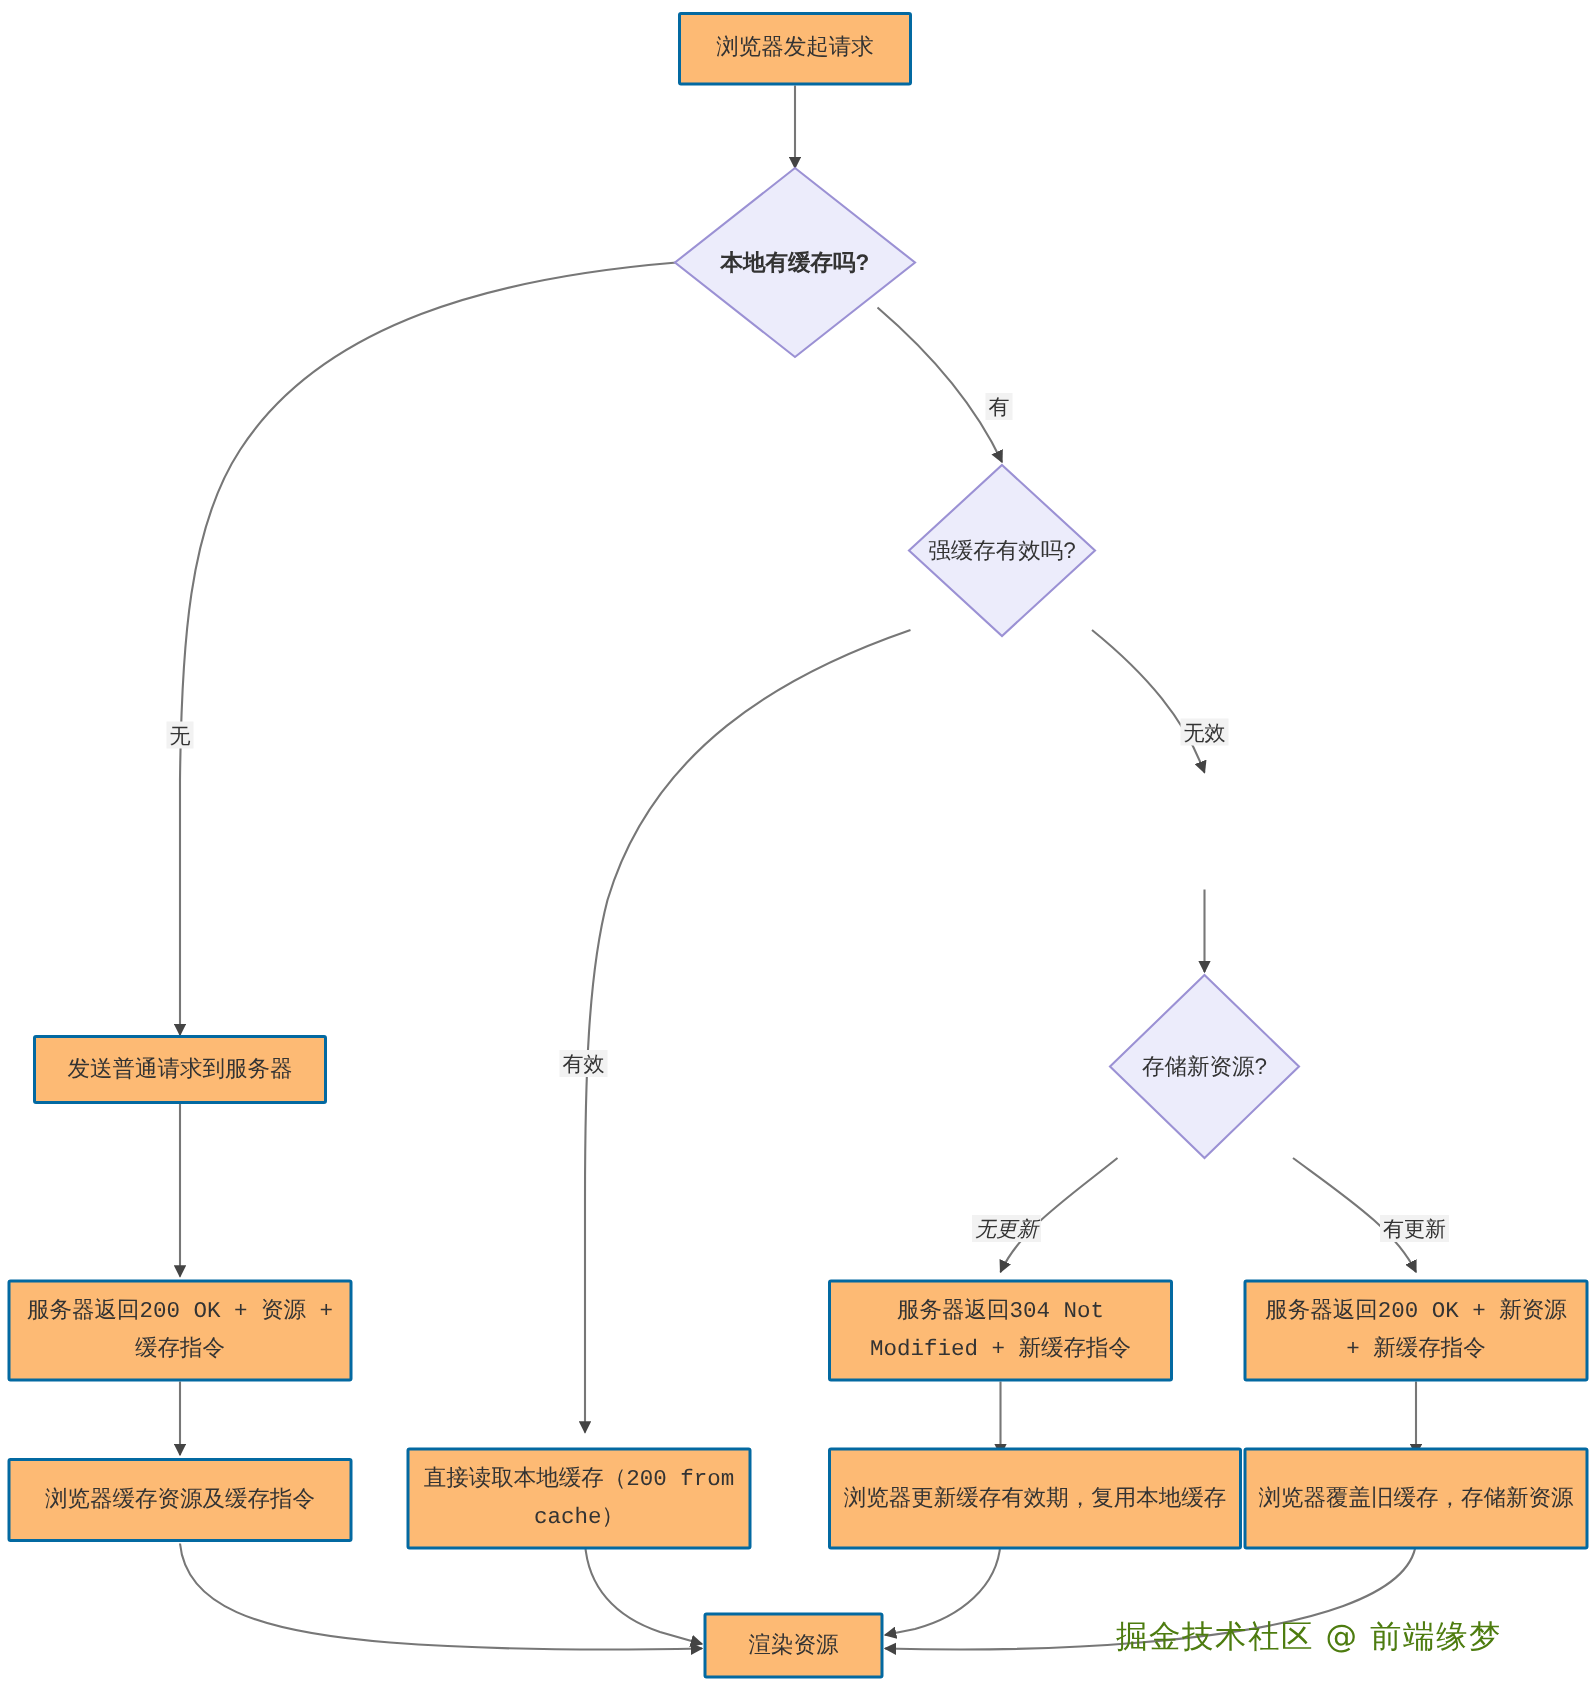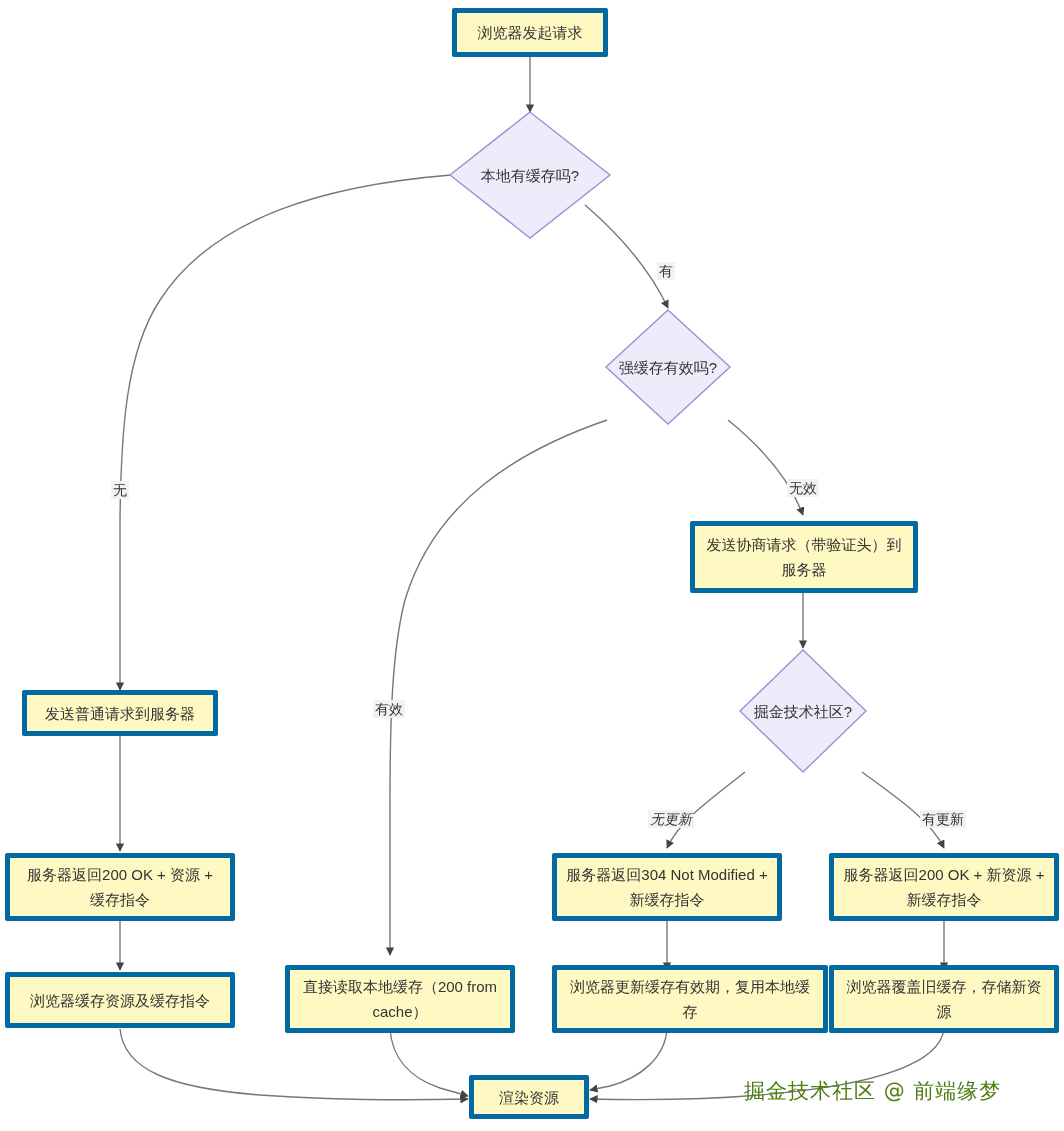--- a/index.html
+++ b/index.html
@@ -30,24 +30,25 @@
     display: flex;
     align-items: center;
     justify-content: center;
     text-align: center;
     color: #333333;
     font-size: 15px;
     line-height: 25px;
     z-index: 3;
   }
   .node.process {
-    background: #fef9c3;
-    border: 5px solid #0369a1;
+    background: #fdba74;
+    border: 2px solid #0369a1;
     border-radius: 2px;
     padding: 4px 8px;
+    font-family: Liberation Mono, monospace;
   }
   .node.decision {
     background: transparent;
     border: none;
   }
   .diamond-shape {
     position: absolute;
     left: 0;
     top: 0;
     width: 100%;
@@ -122,66 +123,63 @@
       <path d="M 667 1029 C 665 1058, 640 1078, 610 1086 L 590 1090"></path>
 
       <path d="M 944 1029 C 940 1062, 880 1085, 760 1095 C 690 1101, 630 1100, 590 1099"></path>
     </g>
   </svg>
 
   <div class="node process" style="left:452px; top:8px; width:156px; height:49px;">
     <span>浏览器发起请求</span>
   </div>
 
-  <div class="node decision" style="left:448px; top:110px; width:164px; height:130px;">
+  <div class="node decision" style="left:448px; top:110px; width:164px; height:130px;font-weight:bold;">
     <svg class="diamond-shape" viewBox="0 0 164 130" xmlns="http://www.w3.org/2000/svg">
       <polygon points="82,2 162,65 82,128 2,65" fill="#ECECFB" stroke="#9B91D4" stroke-width="1.4"></polygon>
     </svg>
     <span class="diamond-label">本地有缓存吗?</span>
   </div>
 
   <div class="node decision" style="left:604px; top:308px; width:128px; height:118px;">
     <svg class="diamond-shape" viewBox="0 0 128 118" xmlns="http://www.w3.org/2000/svg">
       <polygon points="64,2 126,59 64,116 2,59" fill="#ECECFB" stroke="#9B91D4" stroke-width="1.4"></polygon>
     </svg>
     <span class="diamond-label">强缓存有效吗?</span>
   </div>
 
   <div class="node process" style="left:22px; top:690px; width:196px; height:46px;text-align:right;">
     <span>发送普通请求到服务器</span>
   </div>
 
-  <div class="node process" style="left:690px; top:521px; width:228px; height:72px;">
-    <span>发送协商请求（带验证头）到服务器</span>
-  </div>
 
   <div class="node decision" style="left:738px; top:648px; width:130px; height:126px;">
     <svg class="diamond-shape" viewBox="0 0 130 126" xmlns="http://www.w3.org/2000/svg">
       <polygon points="65,2 128,63 65,124 2,63" fill="#ECECFB" stroke="#9B91D4" stroke-width="1.4"></polygon>
     </svg>
-    <span class="diamond-label">掘金技术社区?</span>
+    <span class="diamond-label">存储新资源?</span>
   </div>
 
   <div class="node process" style="left:5px; top:853px; width:230px; height:68px;">
     <span>服务器返回200 OK + 资源 + 缓存指令</span>
   </div>
 
   <div class="node process" style="left:552px; top:853px; width:230px; height:68px;">
     <span>服务器返回304 Not Modified + 新缓存指令</span>
   </div>
 
   <div class="node process" style="left:829px; top:853px; width:230px; height:68px;">
     <span>服务器返回200 OK + 新资源 + 新缓存指令</span>
   </div>
 
   <div class="node process" style="left:5px; top:972px; width:230px; height:56px;">
     <span>浏览器缓存资源及缓存指令</span>
   </div>
 
-  <div class="node process" style="left:285px; top:965px; width:230px; height:68px;">
+  <div class="node process" style="left:271px; top:965px; width:230px; height:68px;">
     <span>直接读取本地缓存（200 from cache）</span>
   </div>
 
   <div class="node process" style="left:552px; top:965px; width:276px; height:68px;">
     <span>浏览器更新缓存有效期，复用本地缓存</span>
   </div>
 
   <div class="node process" style="left:829px; top:965px; width:230px; height:68px;">
     <span>浏览器覆盖旧缓存，存储新资源</span>
   </div>

